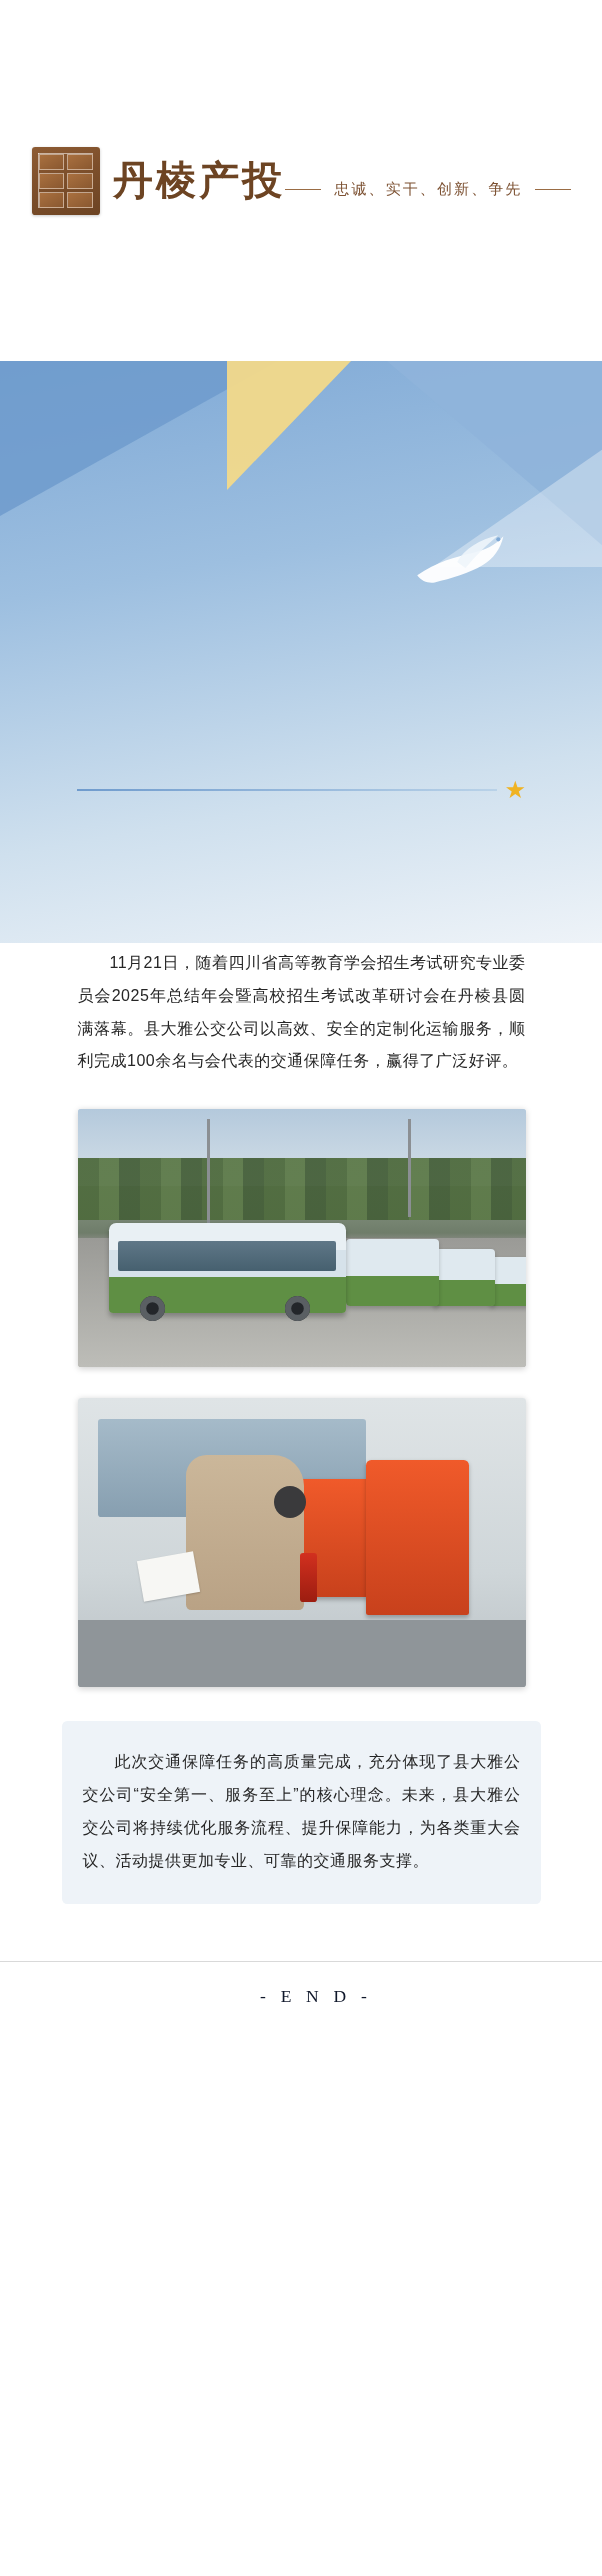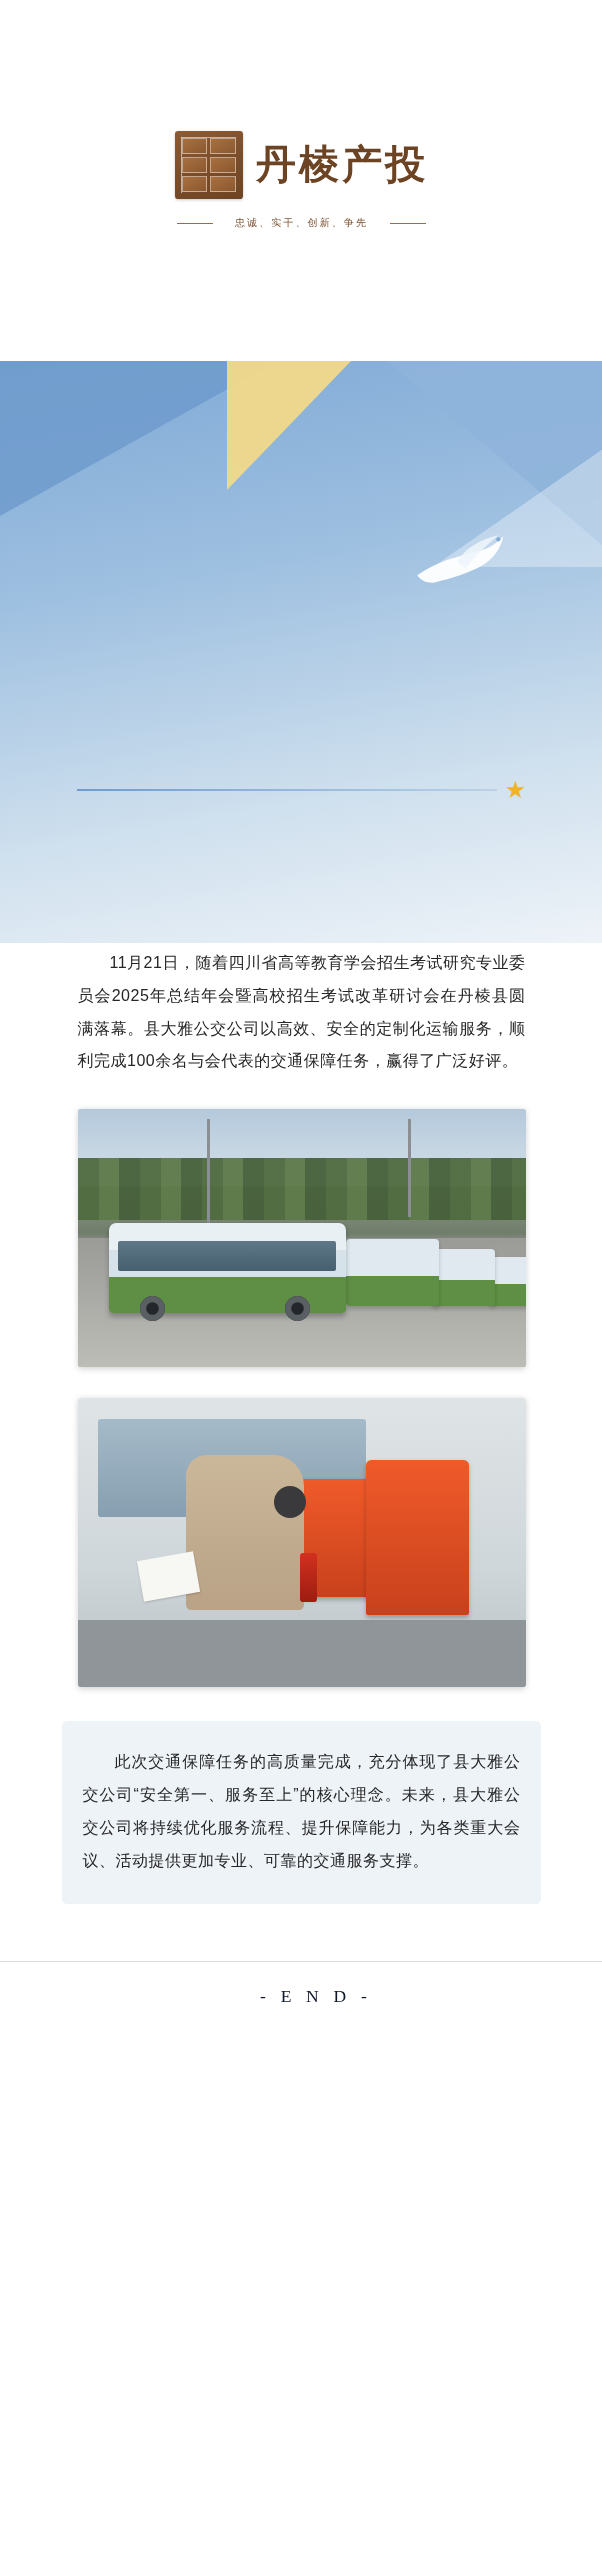--- a/index.html
+++ b/index.html
@@ -21,21 +21,21 @@
   }
 
   
   .header {
     position: relative;
     height: 361px;
     background: #ffffff;
     display: flex;
     align-items: center;
     justify-content: center;
-    flex-direction: column;
+    flex-direction: row;
   }
   .logo-row {
     display: flex;
     align-items: center;
     justify-content: center;
     gap: 13.4px;
   }
   .logo-mark {
     width: 68px;
     height: 68px;
@@ -72,23 +72,23 @@
     font-weight: bold;
     letter-spacing: 3.1px;
     color: #6d4423;
     text-shadow: 0.5px 0.5px 0 rgba(255,255,255,0.6);
   }
   .logo-sub {
     margin-top: 17.5px;
     display: flex;
     align-items: center;
     justify-content: center;
-    gap: 22px;
+    gap: 13px;
     color: #7d5233;
-    font-size: 10px;
+    font-size: 15px;
     letter-spacing: 2.1px;
   }
   .logo-sub .rule {
     display: block;
     width: 36px;
     height: 1px;
     background: #9a6c44;
   }
 
   

